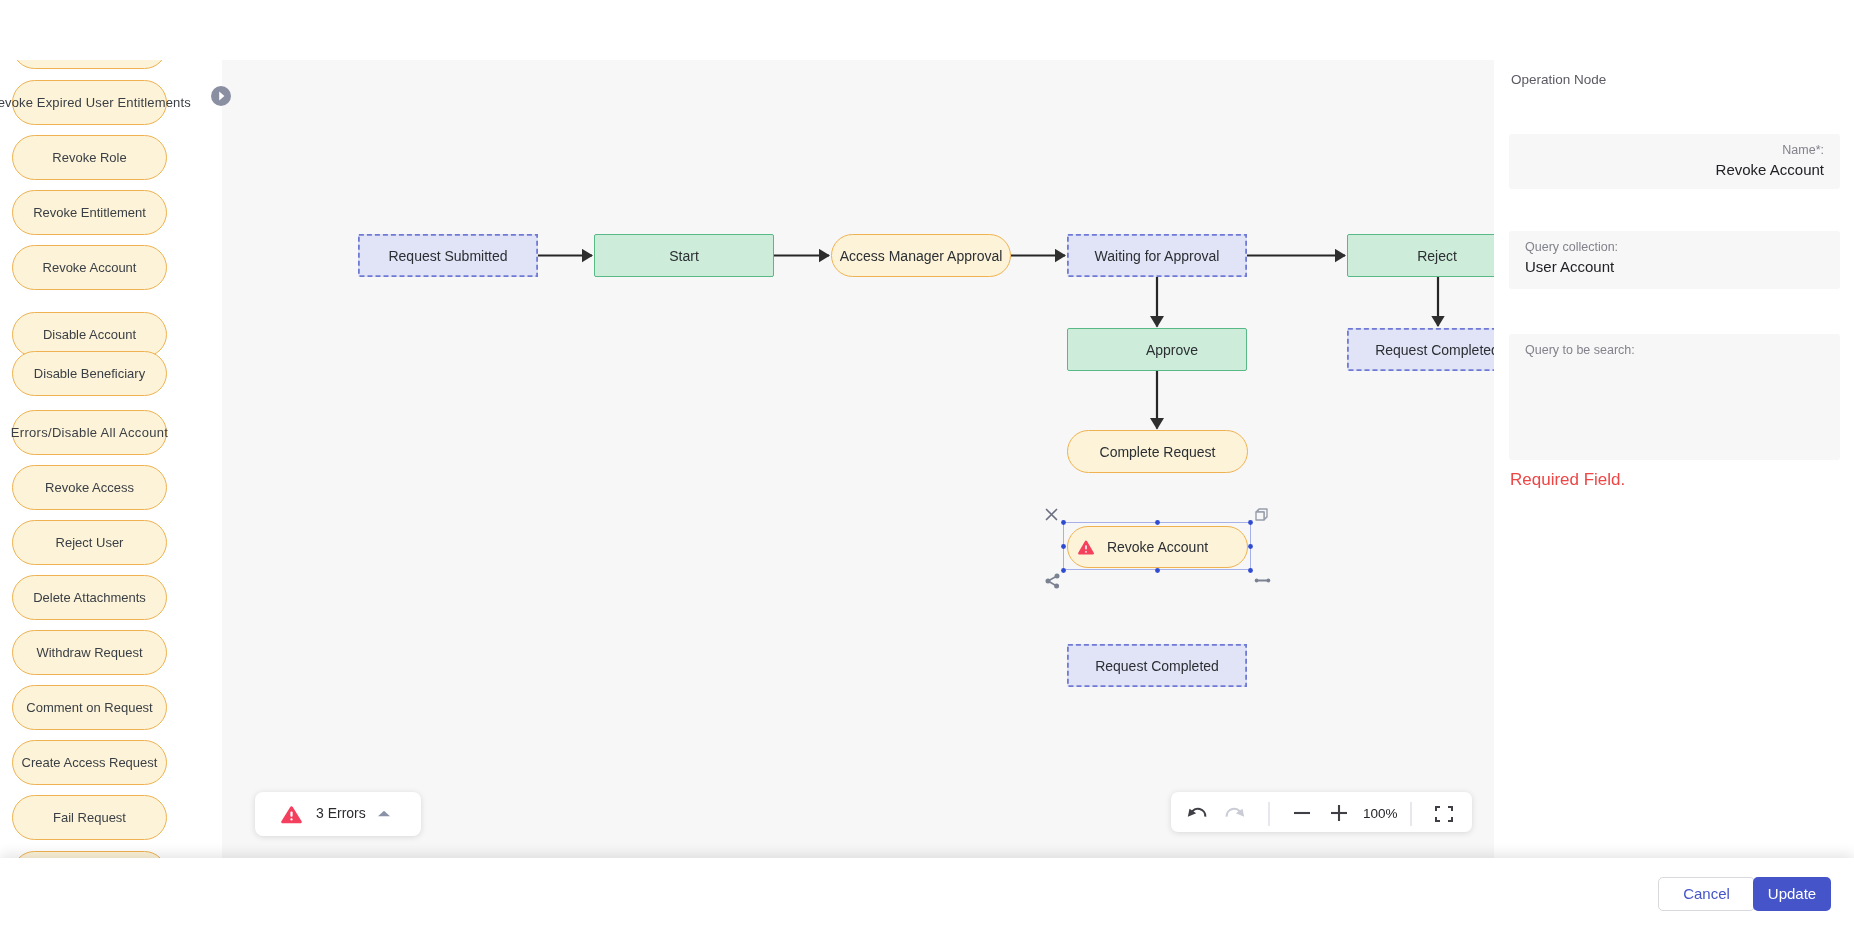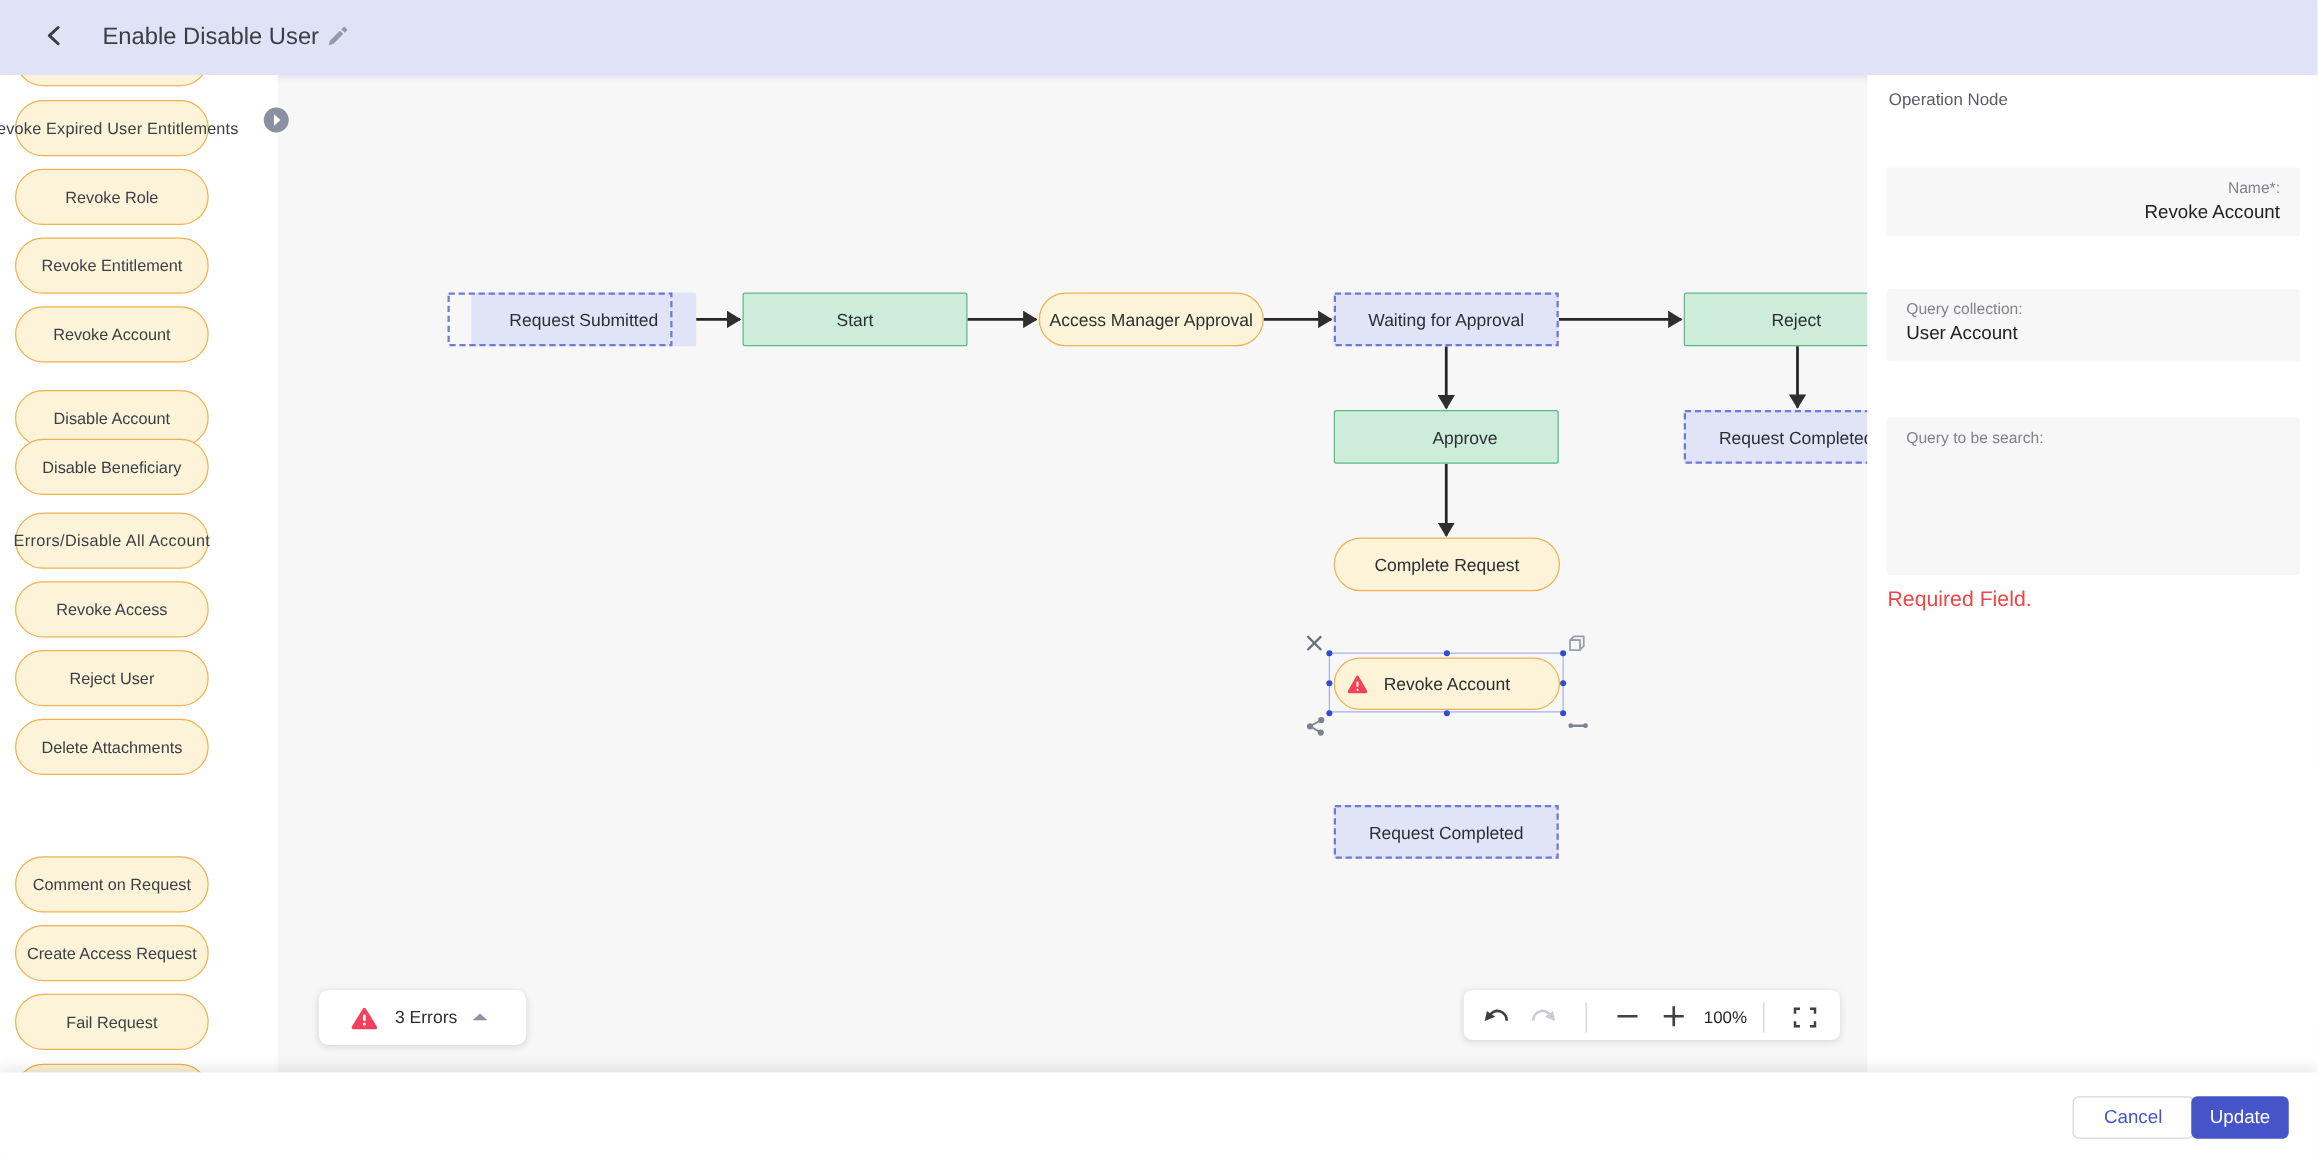--- a/index.html
+++ b/index.html
@@ -39,21 +39,21 @@
       <g stroke="#262626" stroke-width="2.2" fill="none">
         <line x1="316" y1="195.5" x2="370" y2="195.5" marker-end="url(#ah)"></line>
         <line x1="552" y1="195.5" x2="607" y2="195.5" marker-end="url(#ah)"></line>
         <line x1="789" y1="195.5" x2="843" y2="195.5" marker-end="url(#ah)"></line>
         <line x1="1025" y1="195.5" x2="1123" y2="195.5" marker-end="url(#ah)"></line>
         <line x1="935" y1="217" x2="935" y2="266.5" marker-end="url(#ah)"></line>
         <line x1="935" y1="311" x2="935" y2="368.5" marker-end="url(#ah)"></line>
         <line x1="1216" y1="217" x2="1216" y2="266" marker-end="url(#ah)"></line>
       </g>
     </svg>
-    <div class="nd dash" style="left:136px;top:174px;margin-left:19px;">Request Submitted</div>
+    <div class="nd dash" style="left:136px;top:174px;">Request Submitted</div>
     <div class="nd grn" style="left:372px;top:174px;">Start</div>
     <div class="nd yel" style="left:609px;top:174px;">Access Manager Approval</div>
     <div class="nd dash" style="left:845px;top:174px;">Waiting for Approval</div>
     <div class="nd grn" style="left:1125px;top:174px;">Reject</div>
     <div class="nd grn" style="left:845px;top:268px;padding-left:30px;">Approve</div>
     <div class="nd dash" style="left:1125px;top:268px;">Request Completed</div>
     <div class="nd yel" style="left:845px;top:370px;width:181px;">Complete Request</div>
     <div class="nd dash" style="left:845px;top:584px;">Request Completed</div>
     <svg style="position:absolute;left:0;top:0;pointer-events:none" width="1272" height="798" viewBox="0 0 1272 798">
       <g fill="none" stroke="#6f7ad4" stroke-width="1.8" stroke-dasharray="5 3">
@@ -134,44 +134,33 @@
       <text x="178" y="16" font-size="13.5" fill="#26262b" font-family="Liberation Sans">100%</text>
       <line x1="226" y1="-2" x2="226" y2="26" stroke="#dcdee5" stroke-width="1.4"></line>
       <g stroke="#3f3f46" stroke-width="2" fill="none">
           <path d="M255 5 L251 5 L251 9"></path>
           <path d="M263 5 L267 5 L267 9"></path>
           <path d="M251 15 L251 19 L255 19"></path>
           <path d="M267 15 L267 19 L263 19"></path>
         </g>
     </svg>
   </div>
-  <div id="hdr">
-    <svg style="position:absolute;left:36px;top:20px" width="13" height="17" viewBox="0 0 13 17">
-        <path d="M10.5 2 L3.5 8.5 L10.5 15" stroke="#3c3c43" stroke-width="2.4" fill="none" stroke-linecap="round" stroke-linejoin="round"></path>
-      </svg>
-    <div class="title">Enable Disable User</div>
-    <svg style="position:absolute;left:261px;top:20px" width="18" height="18" viewBox="0 0 18 18">
-        <g fill="#939aa8">
-          <path d="M10.9 4.5 L3.1 12.3 L1.9 16.1 L5.8 15 L13.6 7.2 Z"></path>
-          <path d="M12 3.4 L13.7 1.7 Q14.4 1 15.1 1.7 L16.5 3.1 Q17.2 3.8 16.5 4.5 L14.8 6.2 Z"></path>
-        </g>
-      </svg>
-  </div>
   <div id="side">
     <div class="pill" style="top:-36.5px"></div>
     <div class="pill" style="top:20px;letter-spacing:0.15px">Revoke Expired User Entitlements</div>
     <div class="pill" style="top:75px">Revoke Role</div>
     <div class="pill" style="top:130px">Revoke Entitlement</div>
     <div class="pill" style="top:185px">Revoke Account</div>
     <div class="pill" style="top:252px">Disable Account</div>
     <div class="pill" style="top:291px">Disable Beneficiary</div>
     <div class="pill" style="top:350px;letter-spacing:0.3px">Errors/Disable All Account</div>
     <div class="pill" style="top:405px">Revoke Access</div>
     <div class="pill" style="top:460px">Reject User</div>
     <div class="pill" style="top:515px">Delete Attachments</div>
+    <div class="pill" style="top:570px">Withdraw Request</div>
     <div class="pill" style="top:625px">Comment on Request</div>
     <div class="pill" style="top:680px">Create Access Request</div>
     <div class="pill" style="top:735px">Fail Request</div>
     <div class="pill" style="top:790.5px"></div>
   </div>
   <div style="position:absolute;left:211px;top:86px;width:20px;height:20px;border-radius:50%;background:#8a90a2;z-index:5;">
     <svg width="20" height="20" viewBox="0 0 20 20">
         <path d="M8.2 5.4 L13.4 10 L8.2 14.6 Z" fill="#fff"></path>
       </svg>
   </div>

